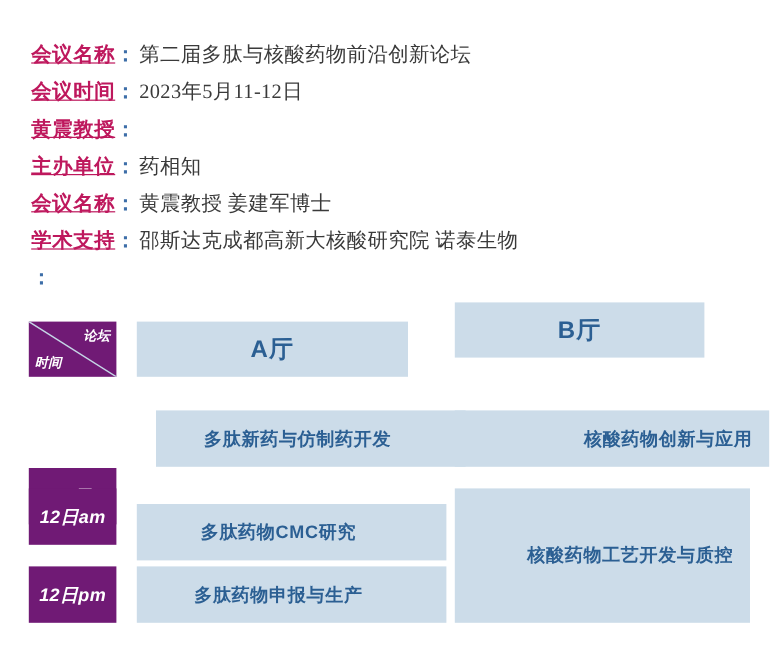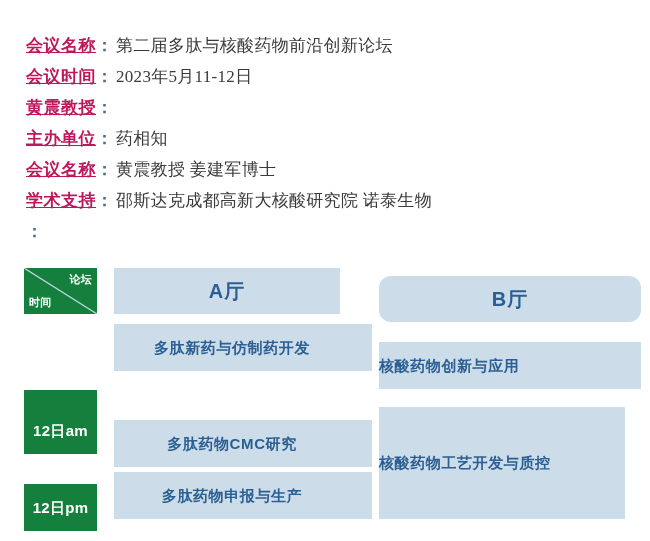--- a/index.html
+++ b/index.html
@@ -61,22 +61,23 @@
     height: 541px;
     pointer-events: none;
   }
   #schedule-table > * { pointer-events: auto; }
 
   .cell {
     position: absolute;
     box-sizing: border-box;
   }
   .cell-dark {
-    background: #15803d;
+    background: #701a75;
     color: #ffffff;
+    font-style: italic;
   }
   .cell-light {
     background: #ccdce9;
   }
 
   
   #corner-cell {
     left: 24px;
     top: 268px;
     width: 73px;
@@ -110,24 +111,23 @@
 
   
   #hall-a-header {
     left: 114px;
     top: 268px;
     width: 226px;
     height: 46px;
   }
   #hall-b-header {
     left: 379px;
-    top: 276px;
-    width: 262px;
+    top: 252px;
+    width: 208px;
     height: 46px;
-    border-radius: 12px;
   }
   .hall-header-text {
     position: absolute;
     left: 0; right: 0;
     top: 50%;
     transform: translateY(-50%);
     text-align: center;
     font-family: "Liberation Sans", sans-serif;
     font-weight: bold;
     font-size: 20px;
@@ -136,41 +136,41 @@
   }
 
   
   .time-cell {
     left: 24px;
     width: 73px;
     height: 47px;
   }
   #time-cell-0 { top: 342px; margin-top: 48px; }
   #time-cell-1 { top: 407px; }
-  #time-cell-2 { top: 472px; margin-top: 12px; }
+  #time-cell-2 { top: 472px; }
   .time-cell-text {
     position: absolute;
     left: 0; right: 0;
     top: 50%;
     transform: translateY(-50%);
     text-align: center;
     font-family: "Liberation Sans", sans-serif;
     font-weight: bold;
     font-size: 15px;
     color: #ffffff;
     letter-spacing: 0.3px;
   }
 
   
   .session-a {
     left: 114px;
     width: 258px;
     height: 47px;
   }
-  #session-a-0 { top: 324px; }
+  #session-a-0 { top: 342px; margin-left: 16px; }
   #session-a-1 { top: 420px; }
   #session-a-2 { top: 472px; }
   .session-a-text {
     position: absolute;
     left: 0; right: 0;
     top: 50%;
     transform: translateY(-50%);
     text-align: center;
     padding-right: 22px;
     font-family: "Liberation Sans", sans-serif;
@@ -191,21 +191,21 @@
     left: 379px;
     top: 407px;
     width: 246px;
     height: 112px;
   }
   .session-b-text {
     position: absolute;
     left: 0; right: 0;
     top: 50%;
     transform: translateY(-50%);
-    text-align: left;
+    text-align: right;
     padding-right: 14px;
     font-family: "Liberation Sans", sans-serif;
     font-weight: bold;
     font-size: 15px;
     color: #2b5f93;
     letter-spacing: 0.6px;
   }
 </style>
 </head>
 <body>

